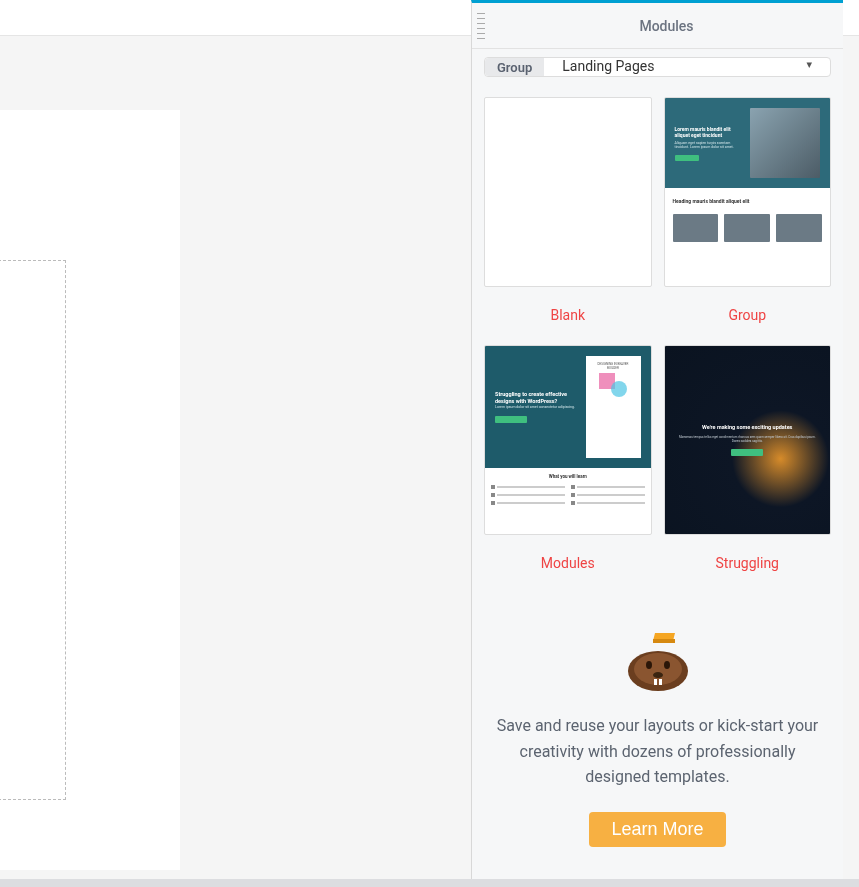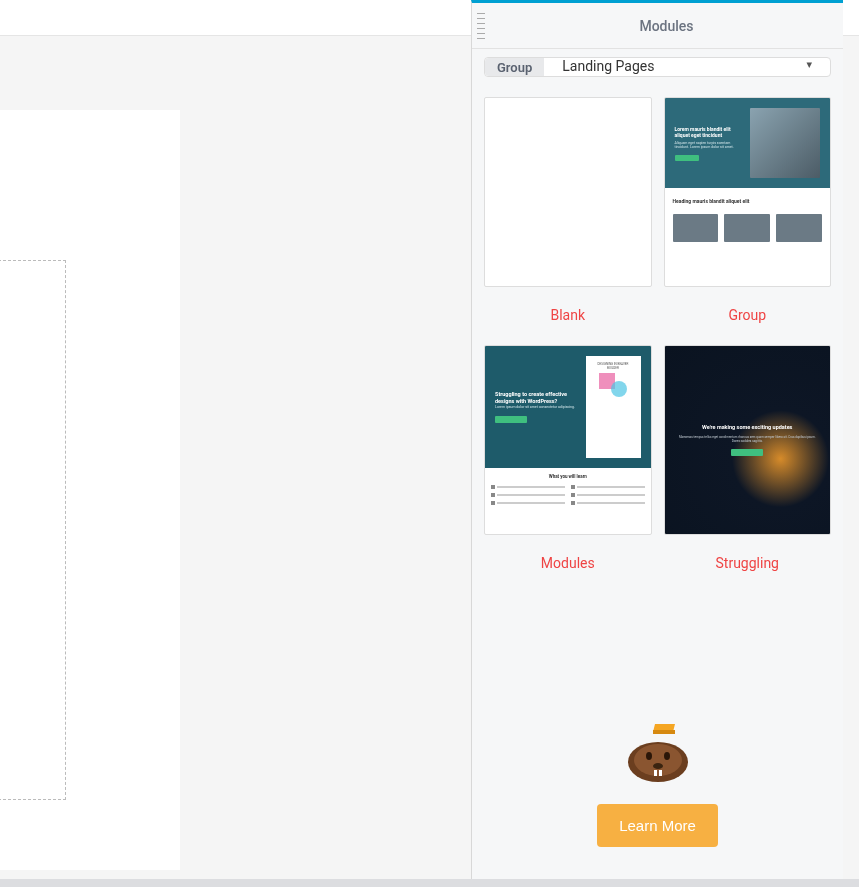--- a/index.html
+++ b/index.html
@@ -354,23 +354,23 @@
     }
     .promo-text {
       font-size: 16px;
       line-height: 1.6;
       color: #5c6470;
       text-align: center;
     }
     .promo-btn {
       background: #f7b042;
       color: #fff;
-      font-size: 15px;
+      font-size: 18px;
       font-weight: 500;
-      padding: 13px 22px;
+      padding: 7px 22px;
       border: none;
       border-radius: 4px;
       cursor: pointer;
     }
     .footer-strip {
       position: absolute;
       bottom: 0;
       left: 0;
       right: 0;
       height: 8px;
@@ -508,18 +508,19 @@
         <ellipse cx="35" cy="40" rx="24" ry="16" fill="#8a5530"></ellipse>
         <ellipse cx="26" cy="36" rx="3" ry="4" fill="#2a1608"></ellipse>
         <ellipse cx="44" cy="36" rx="3" ry="4" fill="#2a1608"></ellipse>
         <ellipse cx="35" cy="46" rx="5" ry="3" fill="#3a2410"></ellipse>
         <path d="M 32 4 L 52 4 L 50 12 L 30 12 Z" fill="#f5a623"></path>
         <rect x="30" y="10" width="22" height="4" fill="#d68910"></rect>
         <rect x="31" y="50" width="3" height="6" fill="#fff"></rect>
         <rect x="36" y="50" width="3" height="6" fill="#fff"></rect>
       </svg>
     </div>
+    <div class="promo-text">Save and reuse your layouts or kick-start your creativity with dozens of professionally designed templates.</div>
     <button class="promo-btn">Learn More</button>
   </div>
 
 </div>
 
 <div class="footer-strip"></div>
 
 </body></html>

